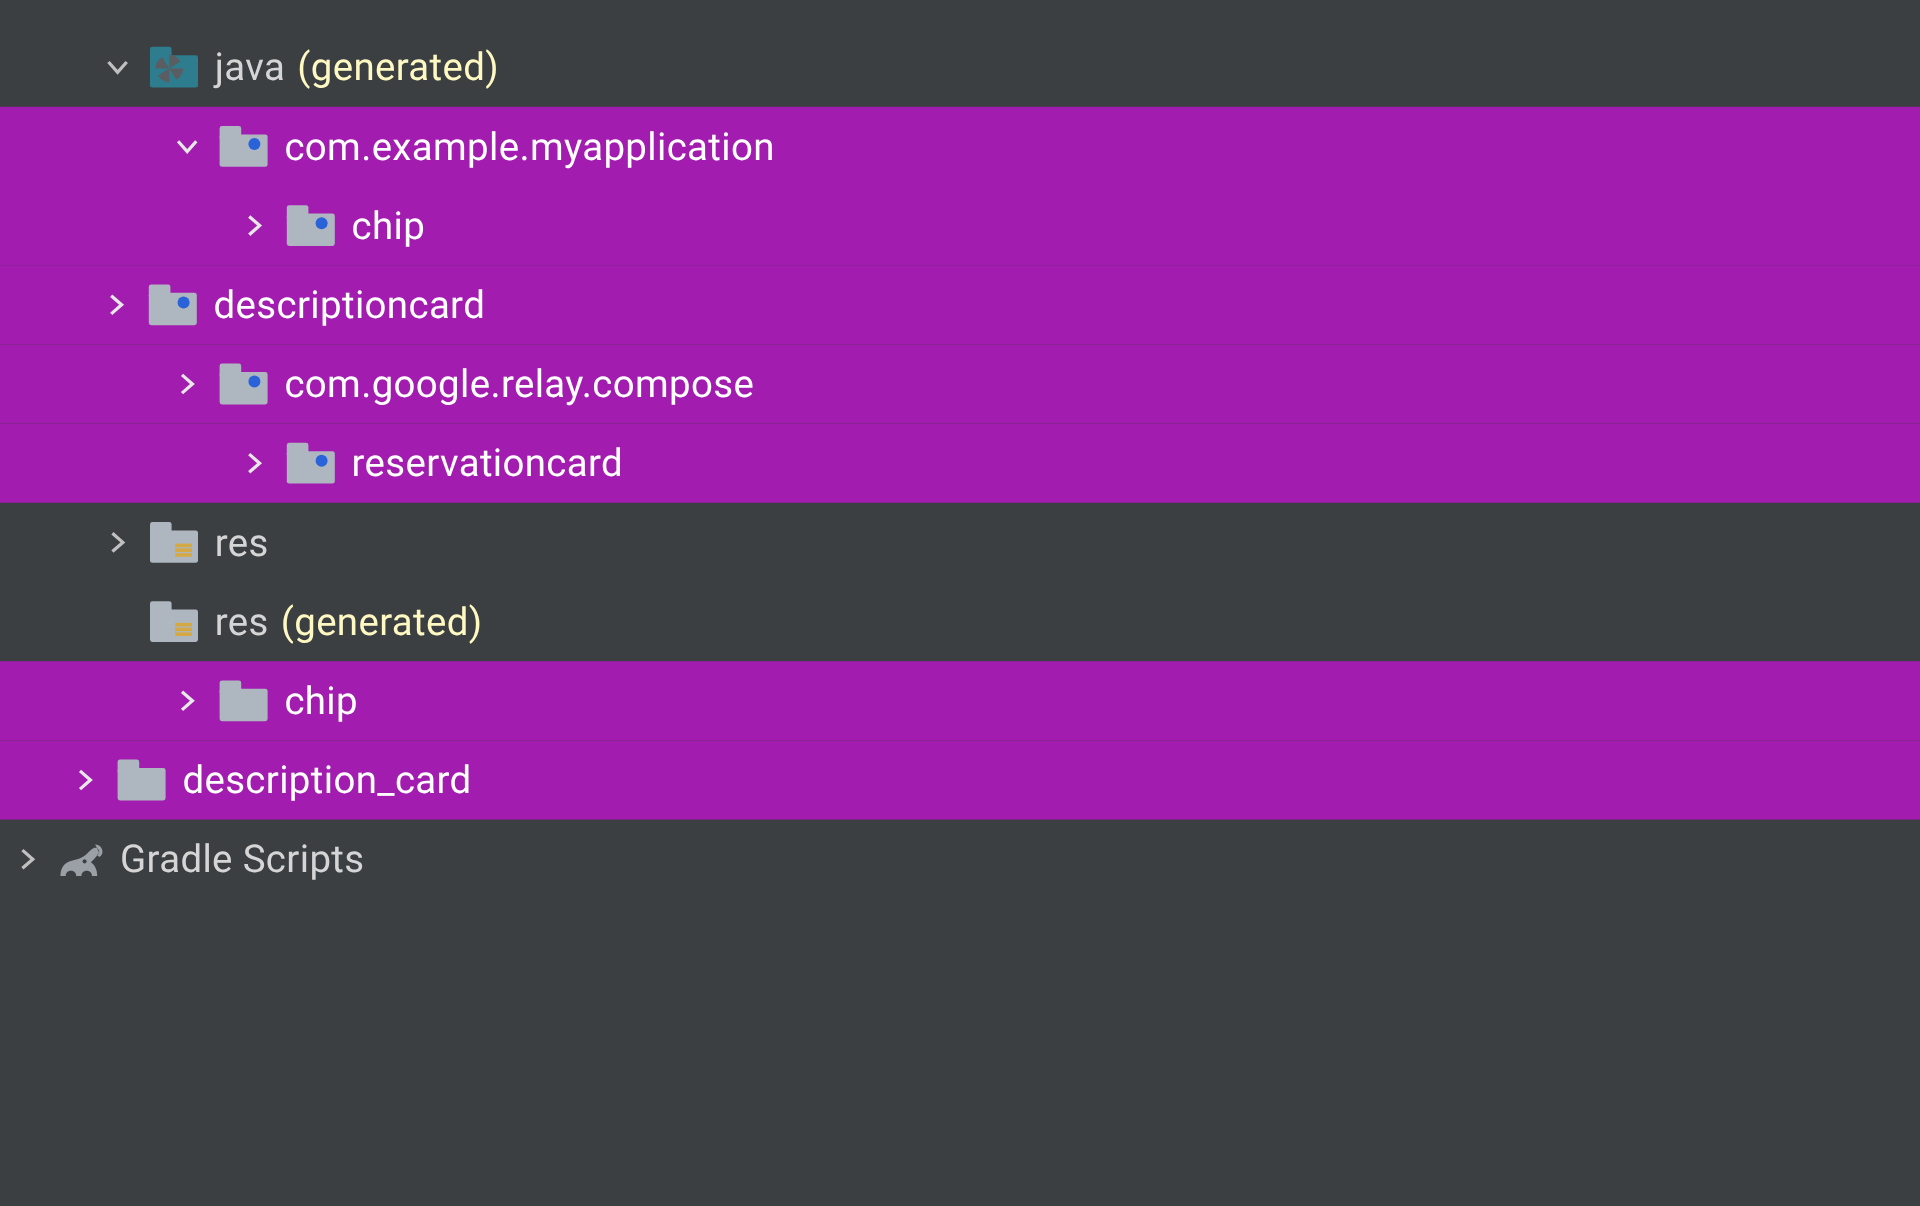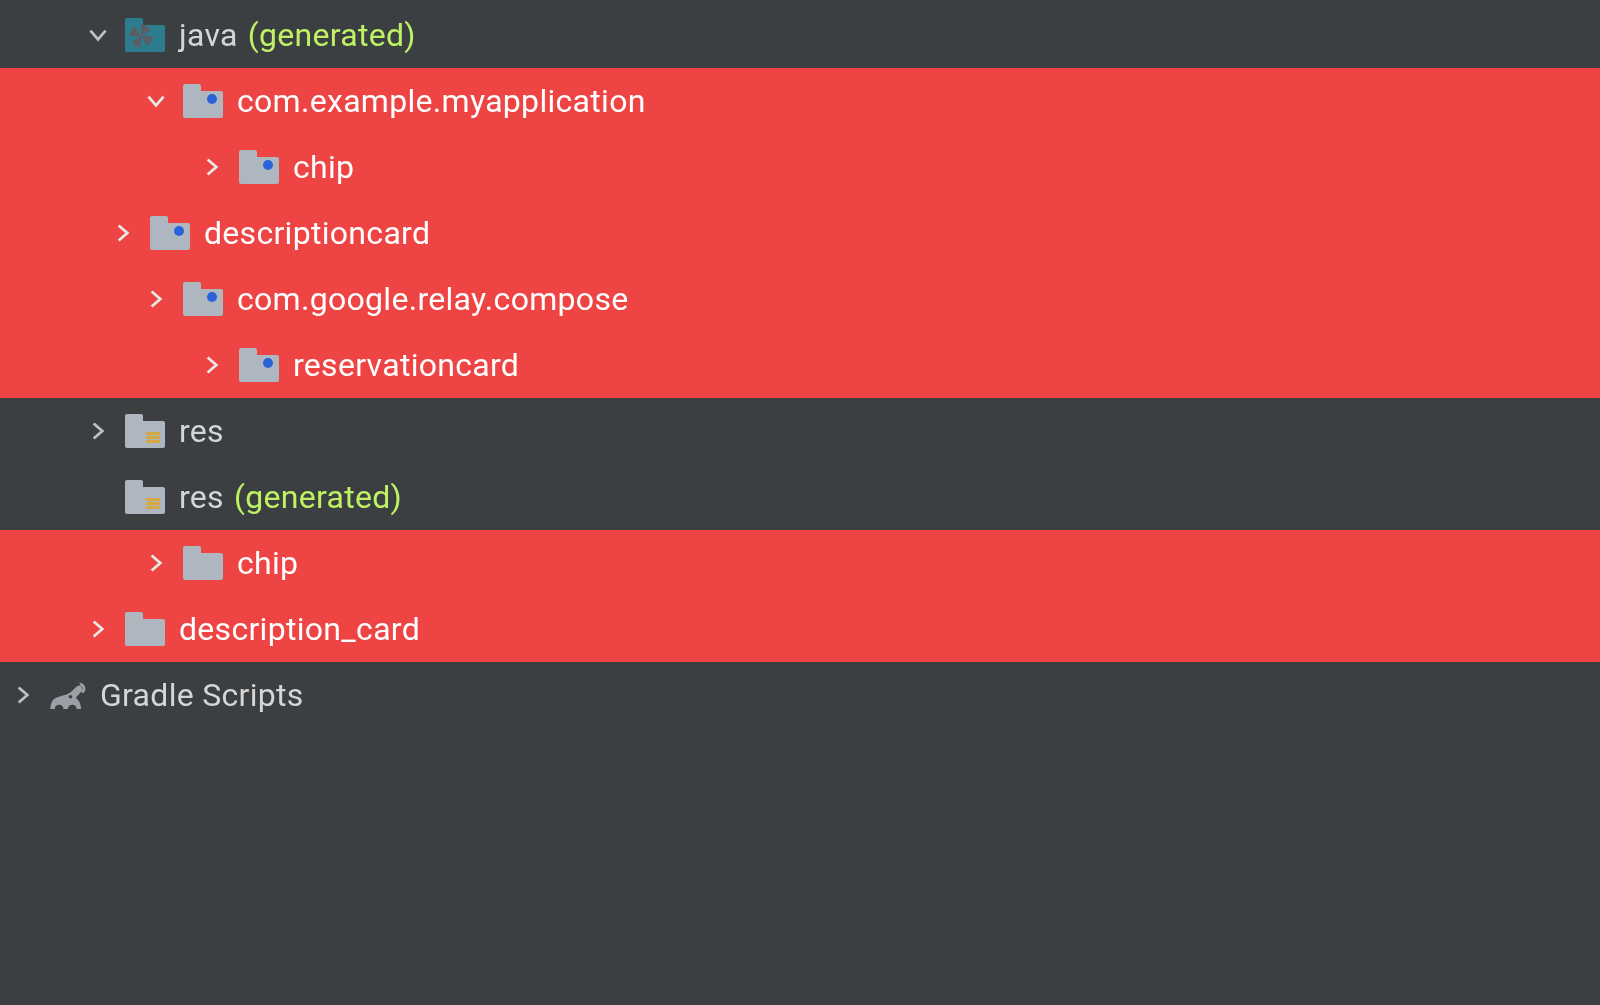--- a/index.html
+++ b/index.html
@@ -12,40 +12,41 @@
       font-family: -apple-system, BlinkMacSystemFont, "Segoe UI", Roboto, "Helvetica Neue", Arial, sans-serif;
       font-size: 32px;
       color: #d5d5d5;
       width: 1600px;
       height: 1005px;
       overflow: hidden;
       line-height: 1;
     }
     .tree {
       padding-top: 2px;
+      margin-top: 21px;
     }
     .tree-row {
       display: flex;
       align-items: center;
       height: 66px;
       white-space: nowrap;
       cursor: pointer;
     }
     .tree-row.selected {
-      background-color: #ef4444;
+      background-color: #a21caf;
     }
     .tree-row.selected .label {
       color: #ffffff;
     }
     .tree-row .label {
       color: #d5d5d5;
       letter-spacing: 0.3px;
     }
     .tree-row .annotation {
-      color: #bef264;
+      color: #fef9c3;
       margin-left: 10px;
       letter-spacing: 0.3px;
     }
     .arrow {
       width: 26px;
       height: 26px;
       display: inline-flex;
       align-items: center;
       justify-content: center;
       flex-shrink: 0;
@@ -193,21 +194,21 @@
     <span class="icon">
       <span class="folder-icon">
         <span class="folder-tab"></span>
         <span class="folder-body"></span>
         <span class="folder-dot"></span>
       </span>
     </span>
     <span class="label">chip</span>
   </div>
 
-  <div class="tree-row selected" style="padding-left:110px">
+  <div class="tree-row selected" style="padding-left:84px">
     <span class="arrow">
       <svg viewBox="0 0 24 24">
           <path d="M8 5 L16 12 L8 19" fill="none" stroke="#e8e8e8" stroke-width="2.5"></path>
         </svg>
     </span>
     <span class="icon">
       <span class="folder-icon">
         <span class="folder-tab"></span>
         <span class="folder-body"></span>
         <span class="folder-dot"></span>
@@ -294,21 +295,21 @@
     </span>
     <span class="icon">
       <span class="folder-icon">
         <span class="folder-tab"></span>
         <span class="folder-body"></span>
       </span>
     </span>
     <span class="label">chip</span>
   </div>
 
-  <div class="tree-row selected" style="padding-left:85px">
+  <div class="tree-row selected" style="padding-left:58px">
     <span class="arrow">
       <svg viewBox="0 0 24 24">
           <path d="M8 5 L16 12 L8 19" fill="none" stroke="#e8e8e8" stroke-width="2.5"></path>
         </svg>
     </span>
     <span class="icon">
       <span class="folder-icon">
         <span class="folder-tab"></span>
         <span class="folder-body"></span>
       </span>

